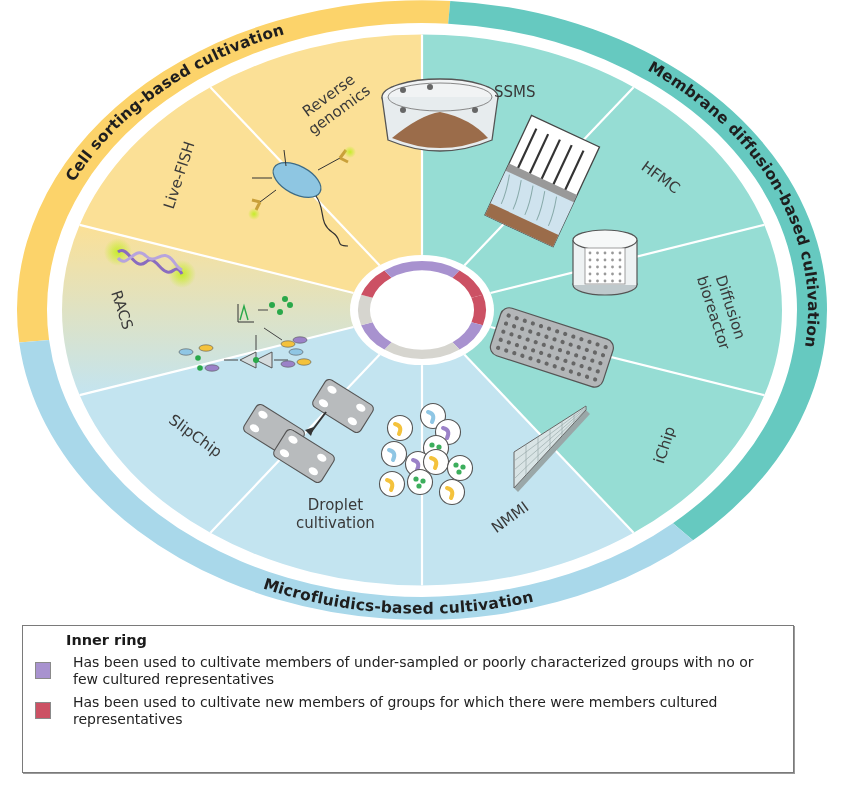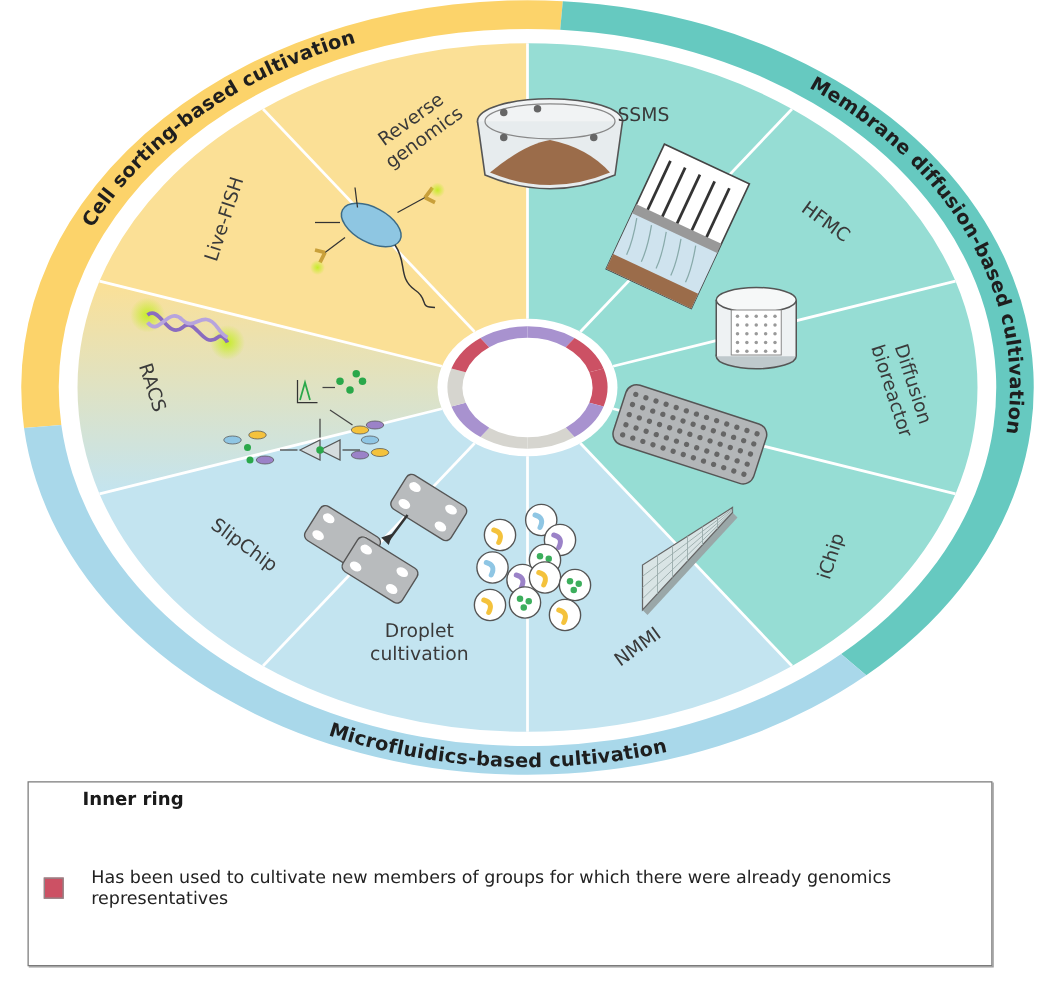--- a/index.html
+++ b/index.html
@@ -331,17 +331,21 @@
     </g>
   <g id="ring-label-layer">
       <text class="ring-label"><textPath href="#rp-cell-sorting" startOffset="50%" text-anchor="middle">Cell sorting-based cultivation</textPath></text>
       <text class="ring-label"><textPath href="#rp-membrane-diffusion" startOffset="50%" text-anchor="middle">Membrane diffusion-based cultivation</textPath></text>
       <text class="ring-label"><textPath href="#rp-microfluidics" startOffset="50%" text-anchor="middle">Microfluidics-based cultivation</textPath></text>
     </g>
 </svg>
 
 <div class="legend">
   <div class="legend-title">Inner ring</div>
+  <div class="legend-item" style="top:28px">
+    <div class="legend-swatch" style="background: rgb(168, 146, 207);"></div>
+    <div class="legend-text">Has been used to cultivate members of under-sampled or poorly characterized groups with no or few cultured representatives</div>
+  </div>
   <div class="legend-item" style="top:68px">
     <div class="legend-swatch" style="background: rgb(204, 81, 100);"></div>
-    <div class="legend-text">Has been used to cultivate new members of groups for which there were already genomics representatives</div>
+    <div class="legend-text">Has been used to cultivate new members of groups for which there were members cultured representatives</div>
   </div>
 </div>
 
 </body></html>

